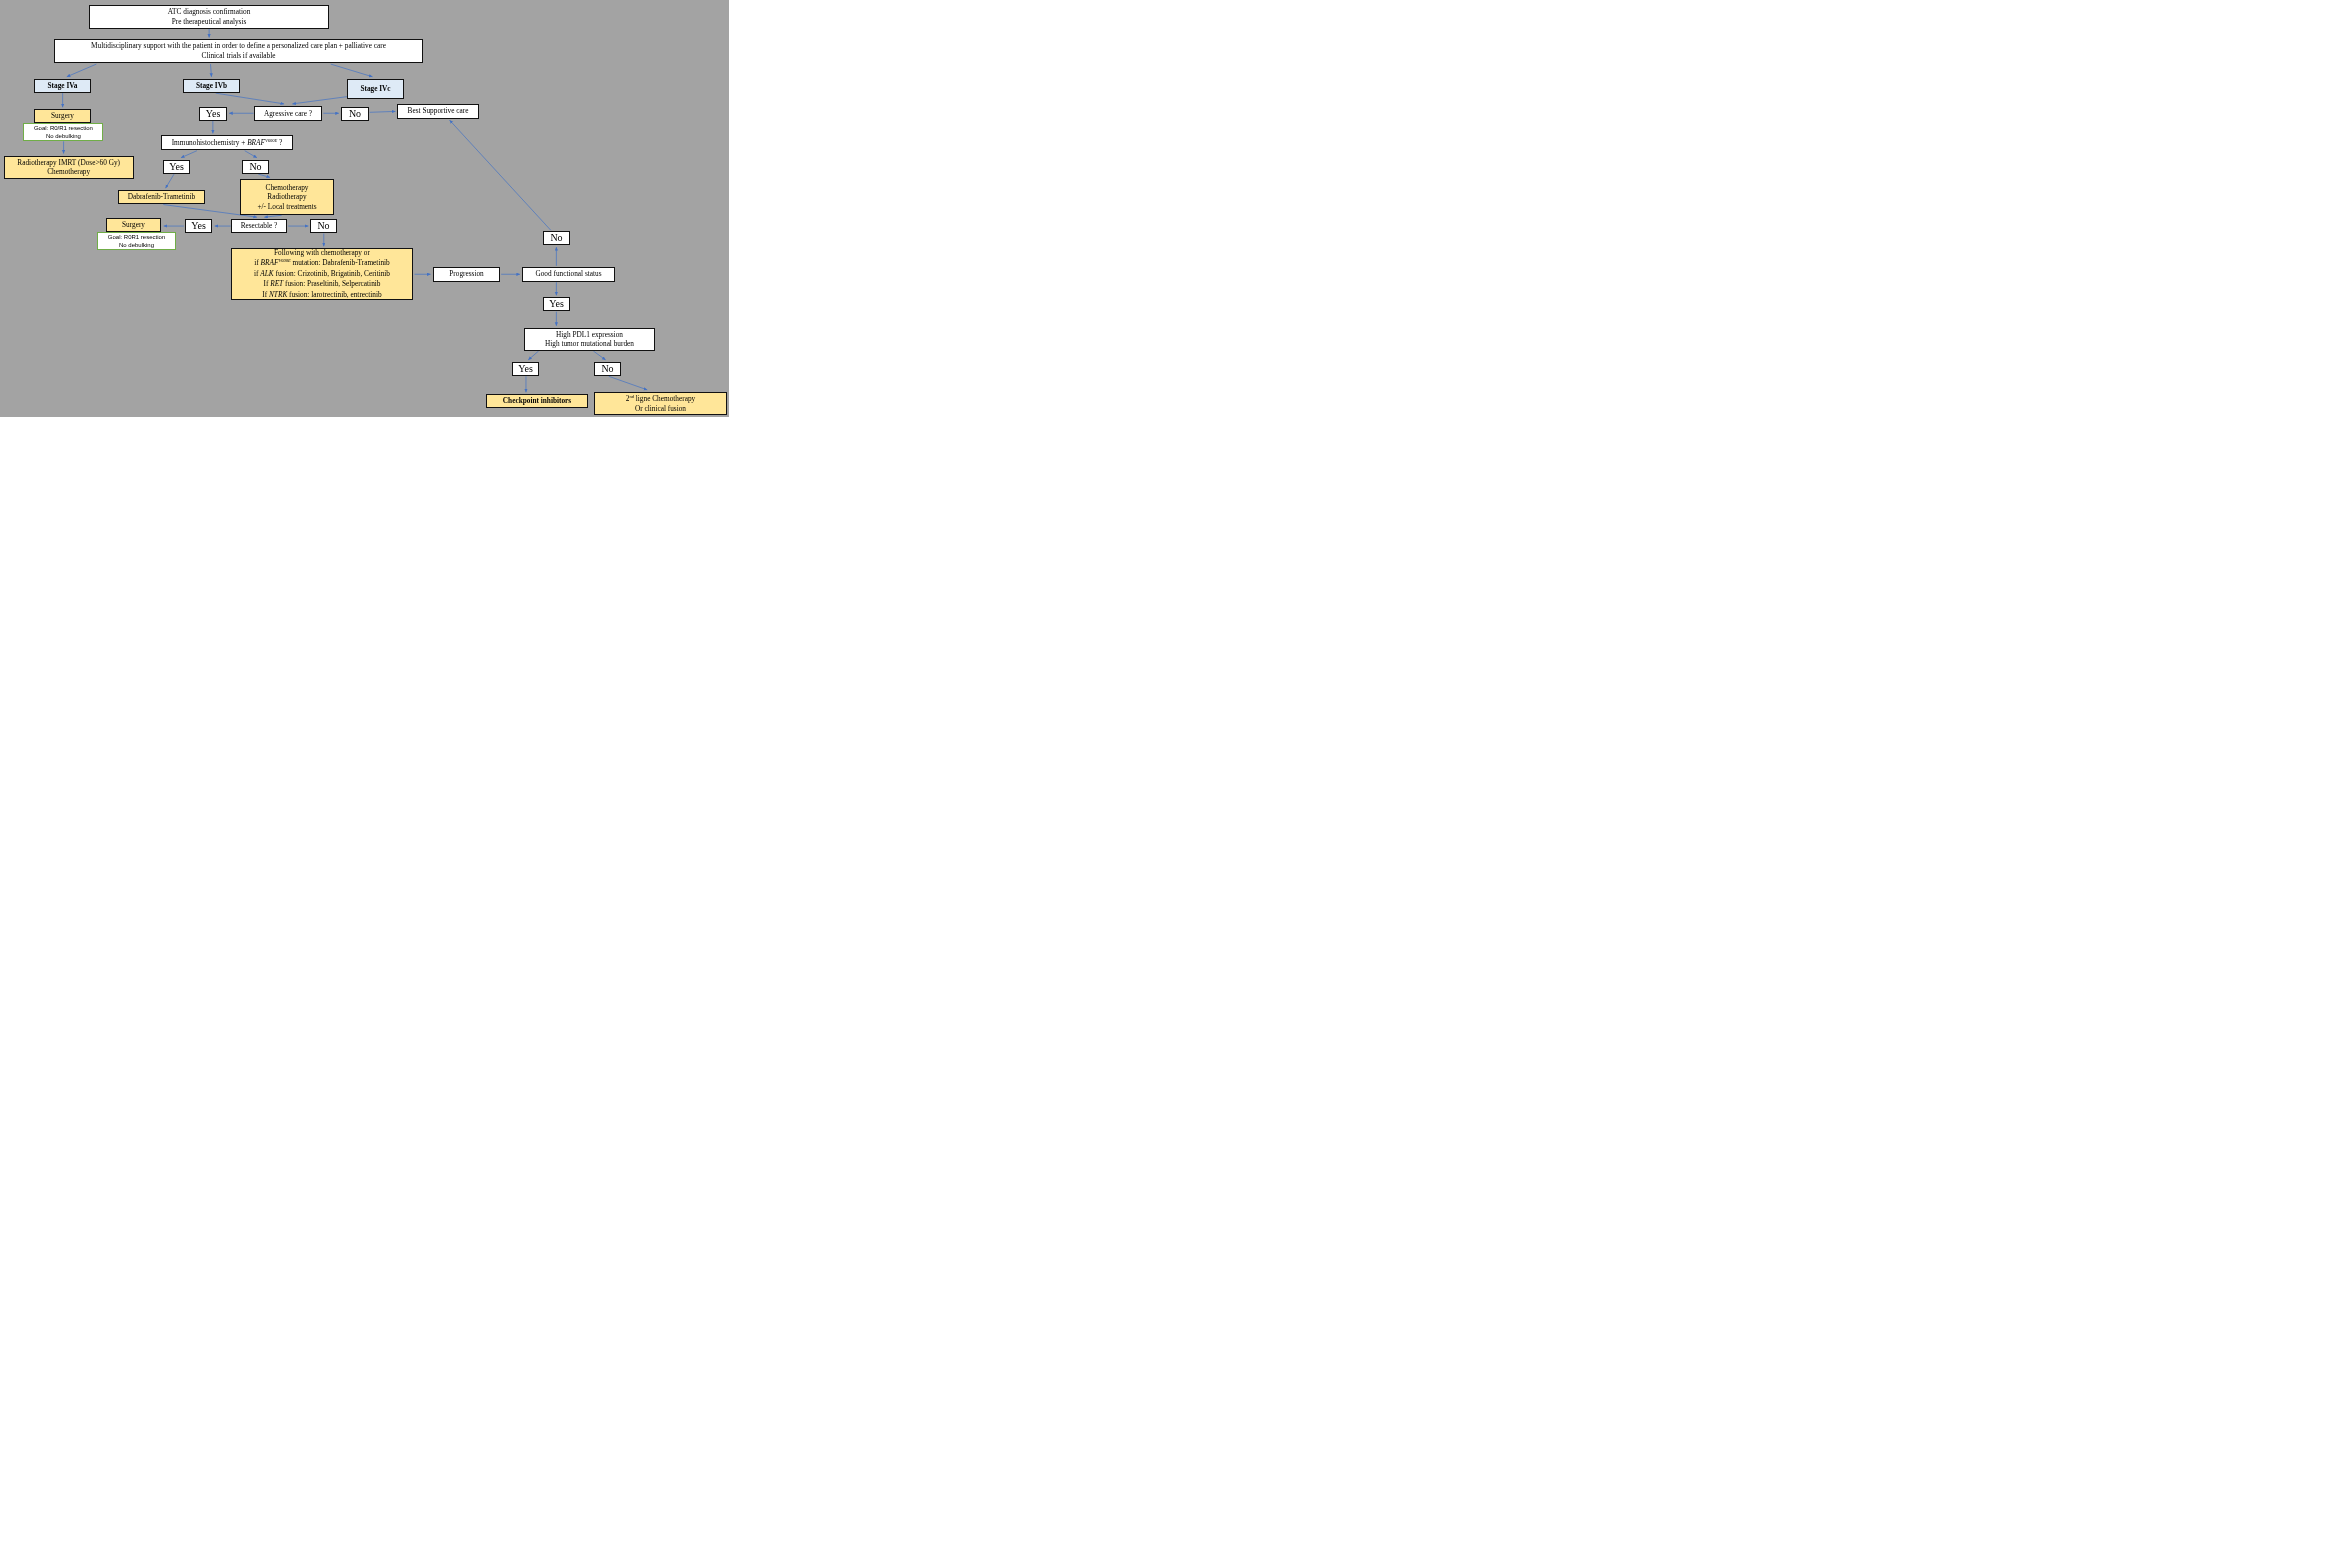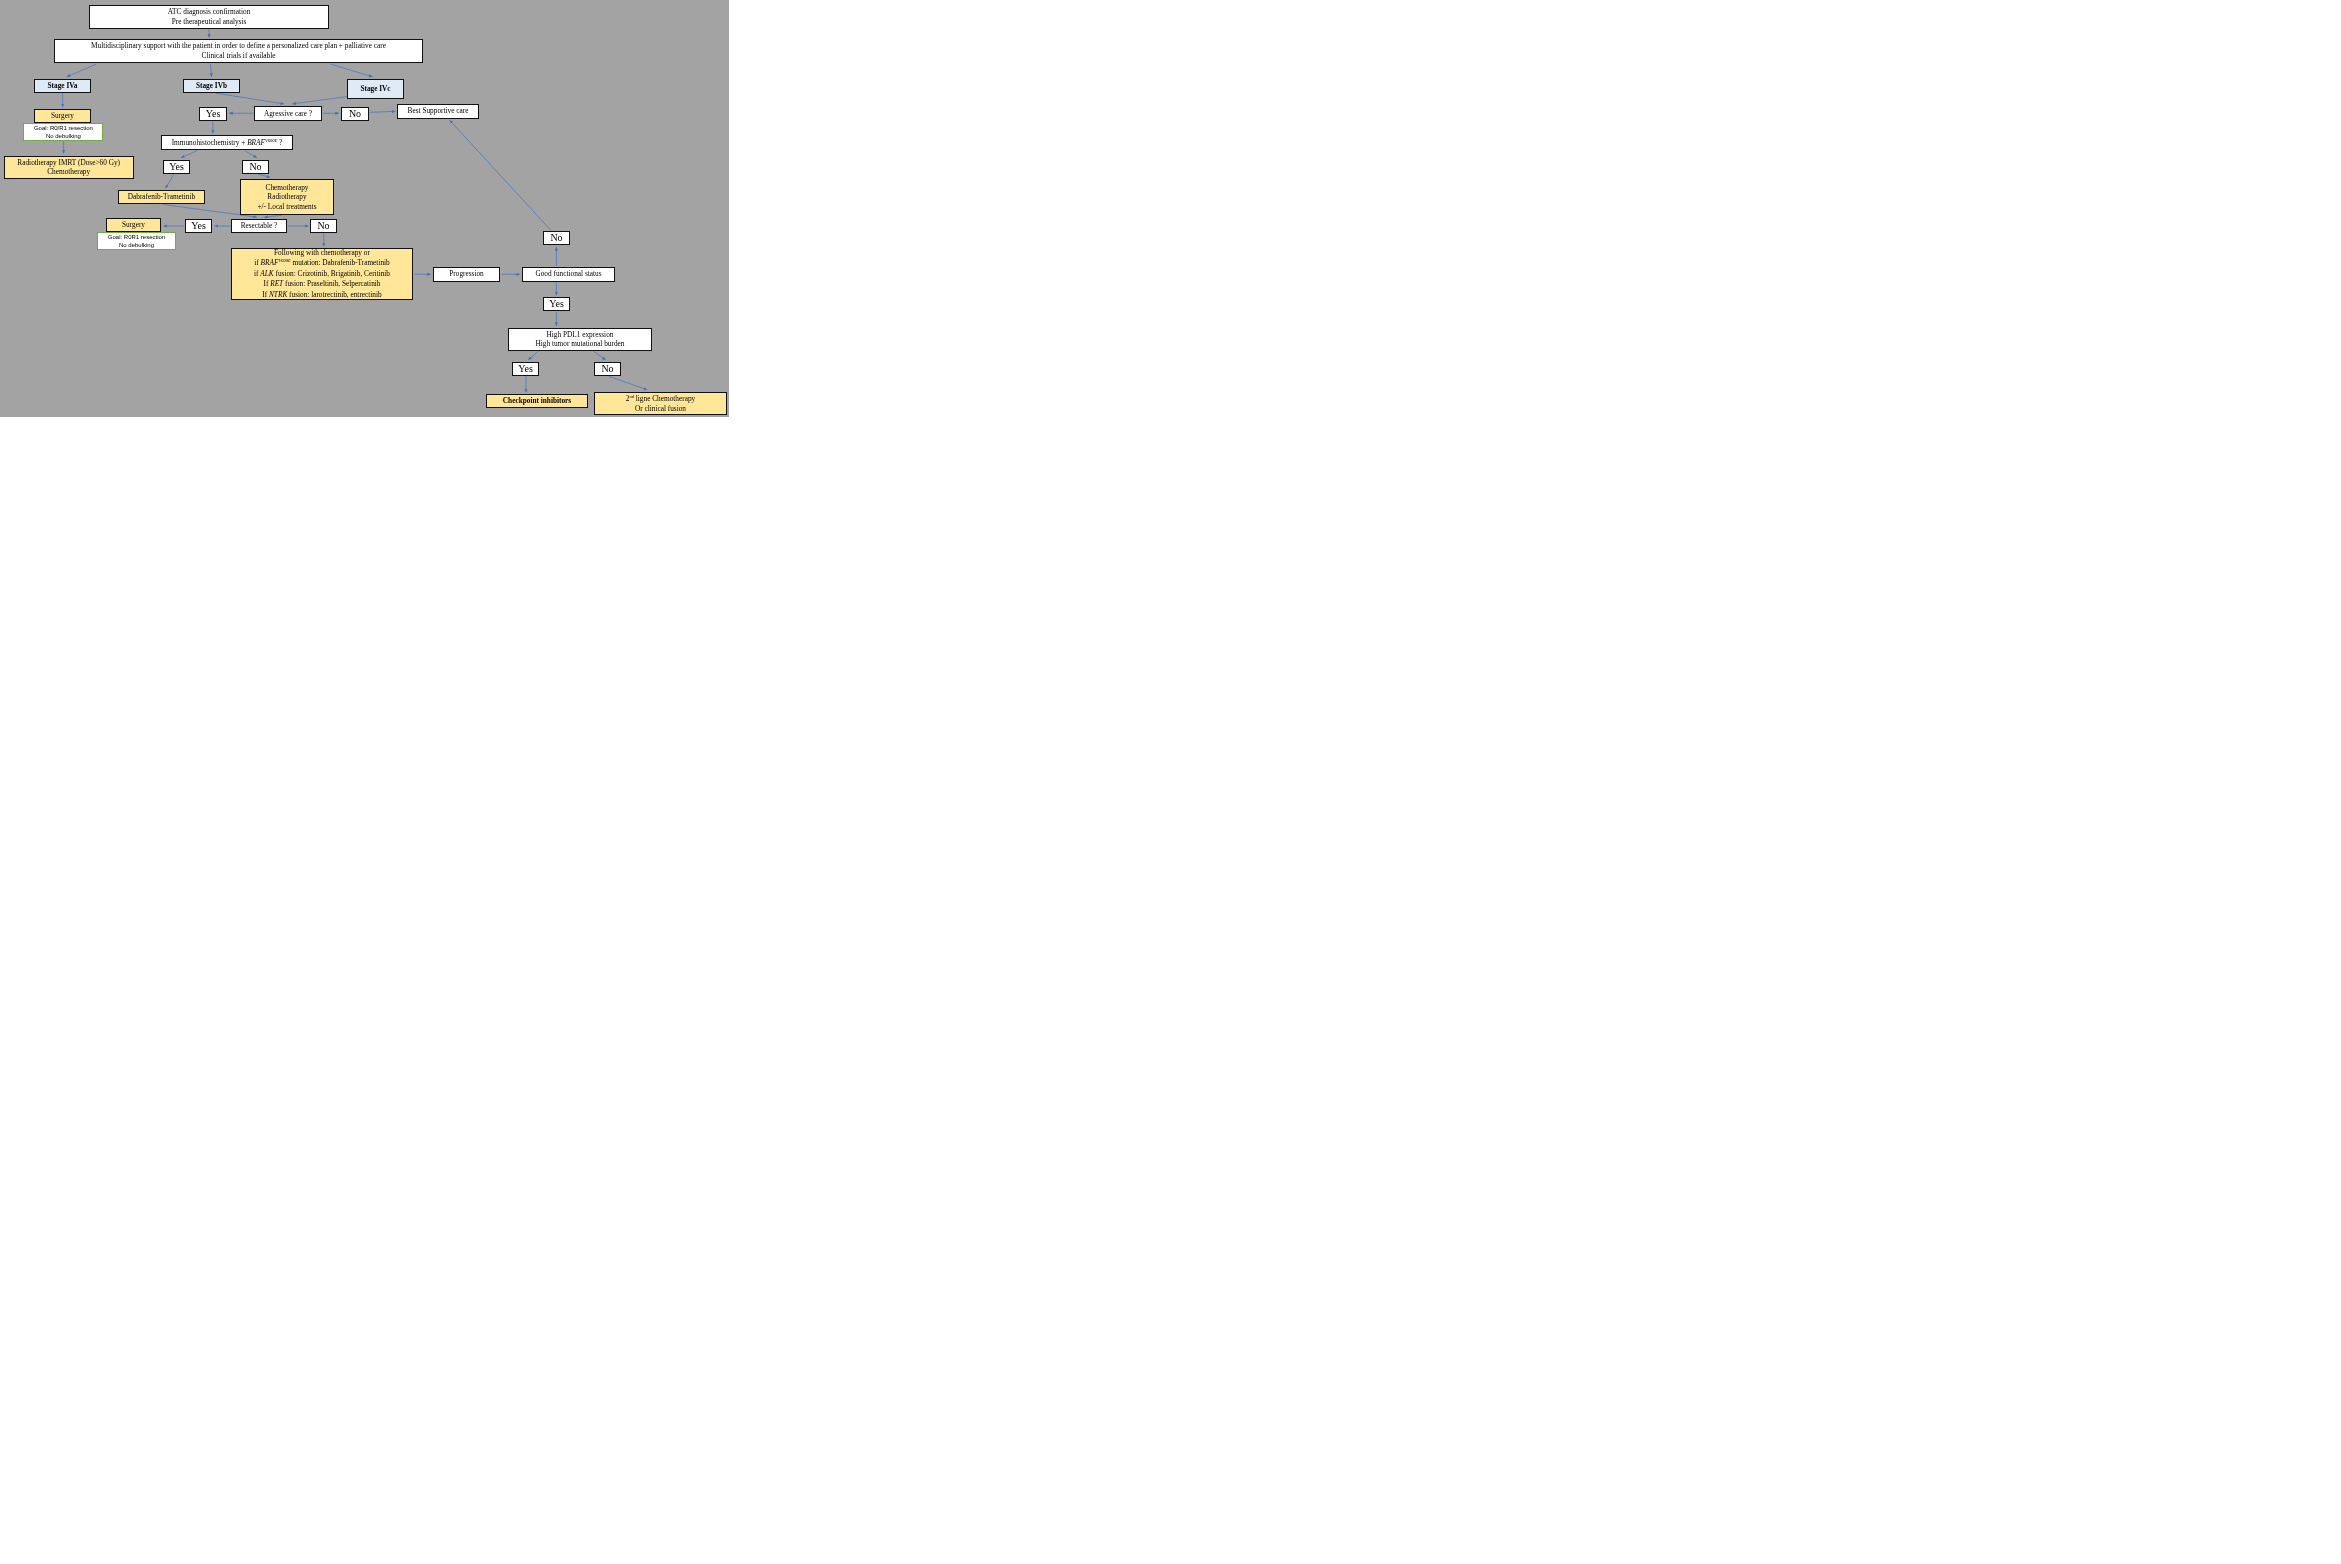--- a/index.html
+++ b/index.html
@@ -173,21 +173,21 @@
   <div class="node" style="left:522px;top:267px;width:93px;height:14.5px">
     <div class="fl">Good functional status</div>
   </div>
   <div class="node small" style="left:543px;top:231px;width:27px;height:14px">
     <div class="fl">No</div>
   </div>
   <div class="node small" style="left:543px;top:297px;width:27px;height:13.6px">
     <div class="fl">Yes</div>
   </div>
 
-  <div class="node" style="left:508px;top:328px;width:144px;height:22.5px">
+  <div class="node" style="left:524px;top:328px;width:131px;height:22.5px">
     <div class="fl">High PDL1 expression</div>
     <div class="fl">High tumor mutational burden</div>
   </div>
   <div class="node small" style="left:512px;top:362px;width:27px;height:13.6px">
     <div class="fl">Yes</div>
   </div>
   <div class="node small" style="left:594px;top:362px;width:27px;height:13.6px">
     <div class="fl">No</div>
   </div>
 

